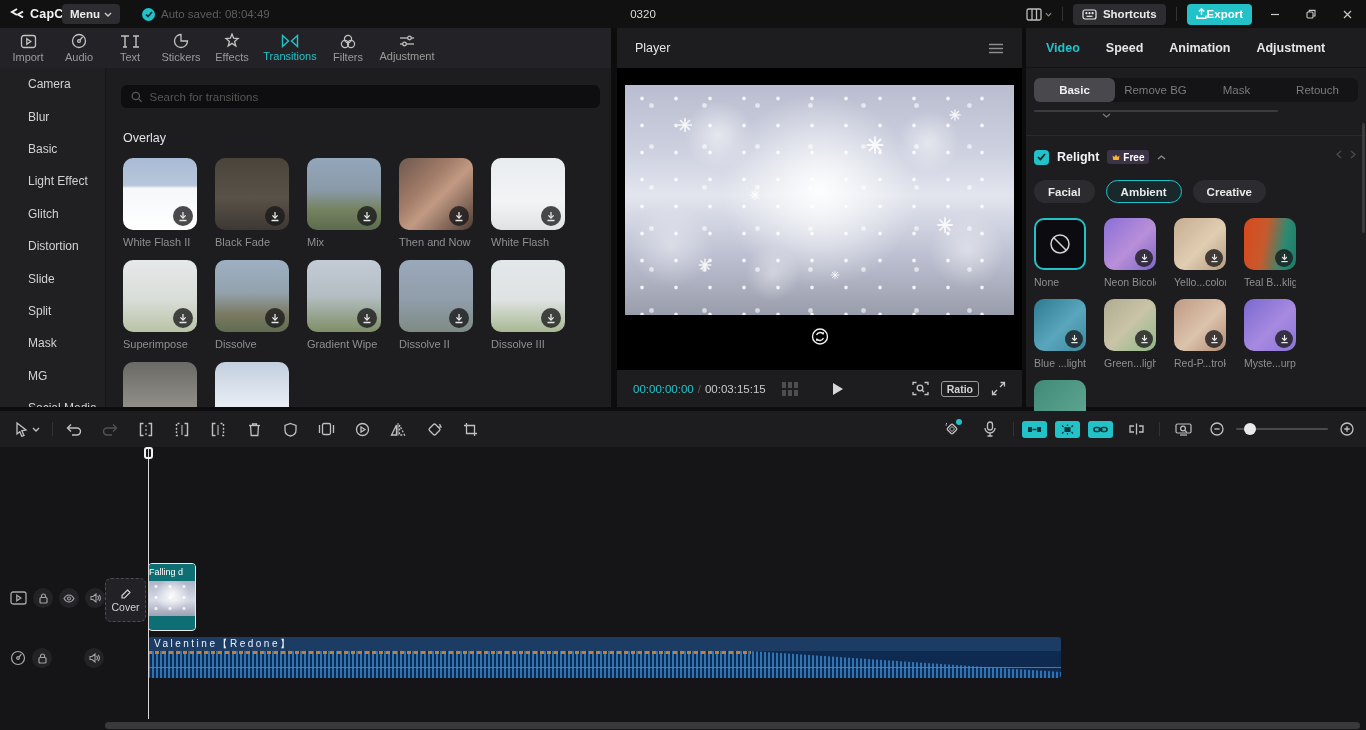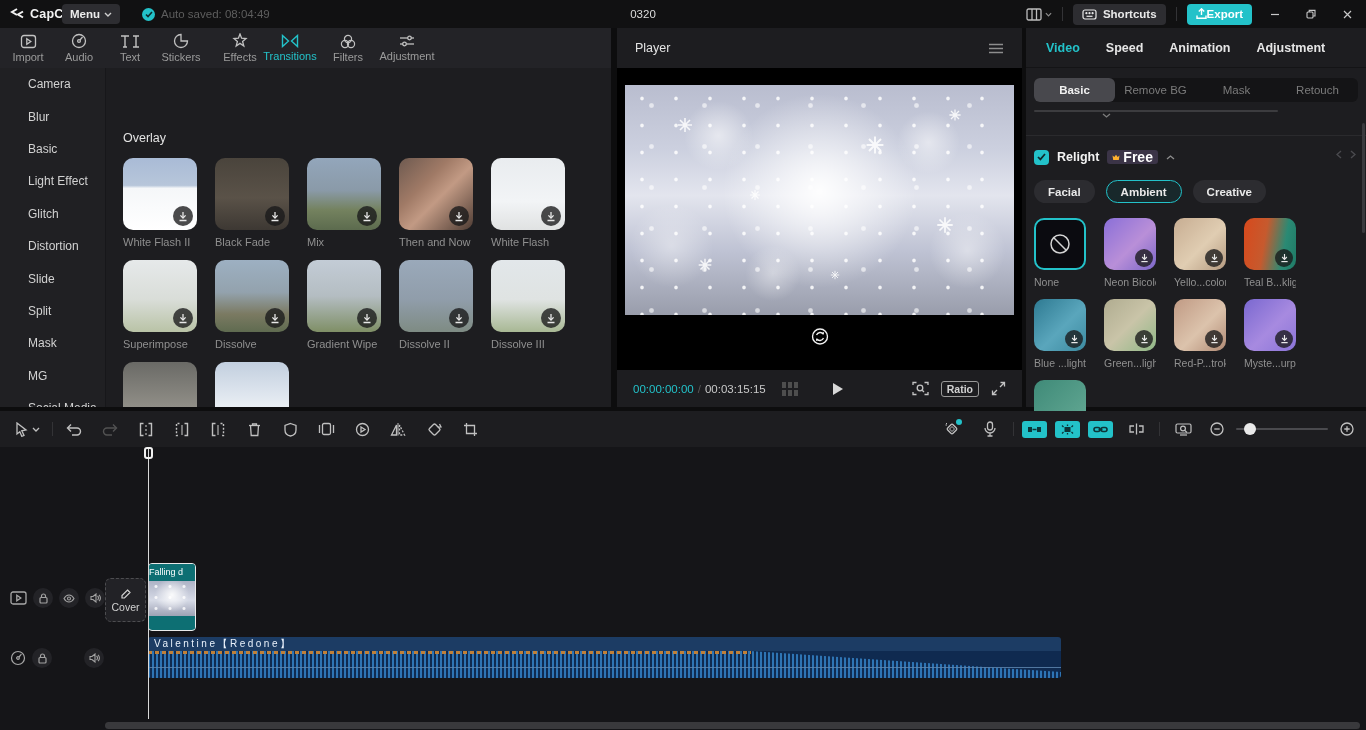--- a/index.html
+++ b/index.html
@@ -90,21 +90,21 @@
   .subtabs { position:absolute; left:8px; top:50px; width:324px; height:24px; background:#141416; border-radius:6px; display:flex; }
   .subtab { flex:1; display:flex; align-items:center; justify-content:center; font-size:11.5px; color:#7b7b7b; border-radius:6px; }
   .subtab.active { background:#48484d; color:#f1f1f1; font-weight:bold; }
   .scroll-remnant { position:absolute; left:8px; top:82px; width:244px; height:2px; background:#3c3c3f; border-radius:1px; }
   .scroll-remnant-chev { position:absolute; left:76px; top:85px; }
   .insp-divider { position:absolute; left:0; top:107px; width:100%; height:1px; background:#2a2a2d; }
   .relight-row { position:absolute; left:8px; top:120px; height:18px; display:flex; align-items:center; gap:8px; }
   .chk { width:15px; height:15px; border-radius:4px; background:#23c2c9; display:flex; align-items:center; justify-content:center; }
   .relight-label { color:#f3f3f3; font-size:12.5px; font-weight:bold; }
   .free-badge { height:14px; padding:0 5px; background:#3b3447; border-radius:3px; display:flex; align-items:center; gap:3px;
-    color:#fff; font-size:14px; font-weight:bold; }
+    color:#fff; font-size:10px; font-weight:bold; }
   .relight-pager { position:absolute; right:10px; top:122px; display:flex; gap:8px; }
   .filter-pills { position:absolute; left:8px; top:152px; display:flex; gap:11px; }
   .fpill { height:23px; padding:0 14px; background:#2c2c30; border-radius:12px; display:flex; align-items:center;
     color:#e9e9e9; font-size:11.5px; font-weight:bold; }
   .fpill.active { background:#18282b; border:1.5px solid #23c2c9; }
   .fx-grid { position:absolute; left:8px; top:190px; width:330px; display:flex; flex-wrap:wrap; column-gap:18px; row-gap:11px; }
   .fx-card { width:52px; }
   .fx-thumb { position:relative; width:52px; height:52px; border-radius:10px; overflow:hidden; }
   .fx-card.selected .fx-thumb { border:2px solid #23c2c9; }
   .fx-label { margin-top:6px; font-size:10.5px; color:#8f8f8f; white-space:nowrap; overflow:hidden; max-width:56px; }
@@ -270,21 +270,21 @@
             <path d="M13 2 H19 M16 2 V13 M13 13 H19"></path>
           </svg>
         <span class="mt-label">Text</span>
       </div>
       <div class="media-tab" style="left:157px;width:48px">
         <svg width="16" height="16" viewBox="0 0 16 16" fill="none" stroke-width="1.3">
             <path d="M8 1.5 A6.5 6.5 0 1 0 14.5 8 L8 8 Z"></path>
           </svg>
         <span class="mt-label">Stickers</span>
       </div>
-      <div class="media-tab" style="left:218px;width:44px">
+      <div class="media-tab" style="left:210px;width:44px">
         <svg width="16" height="16" viewBox="0 0 16 16" fill="none" stroke-width="1.3">
             <path d="M8 1 L9.6 5.2 L14 5.6 L10.6 8.4 L11.8 13 L8 10.4 L4.2 13 L5.4 8.4 L2 5.6 L6.4 5.2 Z"></path>
           </svg>
         <span class="mt-label">Effects</span>
       </div>
       <div class="media-tab active" style="left:258px;width:64px">
         <svg width="18" height="14" viewBox="0 0 18 14" fill="none" stroke-width="1.4">
             <path d="M1.5 1.5 V12.5 L7.5 7 Z"></path>
             <path d="M16.5 1.5 V12.5 L10.5 7 Z"></path>
           </svg>
@@ -342,20 +342,27 @@
           <div class="cat-item">
             <span>MG</span>
           </div>
           <div class="cat-item">
             <span>Social Media</span>
           </div>
         </div>
     </div>
 
     <div class="trans-content">
+      <div class="search-bar">
+        <svg width="12" height="12" viewBox="0 0 12 12" fill="none" stroke="#5a5a5a" stroke-width="1.3">
+            <circle cx="5" cy="5" r="3.8"></circle>
+            <path d="M8 8 L11 11"></path>
+          </svg>
+        <input type="text" placeholder="Search for transitions" style="">
+      </div>
       <div class="sec-title">Overlay</div>
       <div class="trans-grid">
         <div style="display:contents">
           
         <div class="t-card">
             <div class="t-thumb" style="background: linear-gradient(rgb(169, 187, 214) 0%, rgb(183, 198, 218) 38%, rgb(245, 247, 249) 42%, rgb(255, 255, 255) 100%);">
               <span class="dl-badge">
                 <svg width="10" height="11" viewBox="0 0 10 11" fill="none" stroke="#e8e8e8" stroke-width="1.3">
                     <path d="M5 1 V6.5"></path>
                     <path d="M2.4 4.4 L5 7 L7.6 4.4"></path>

